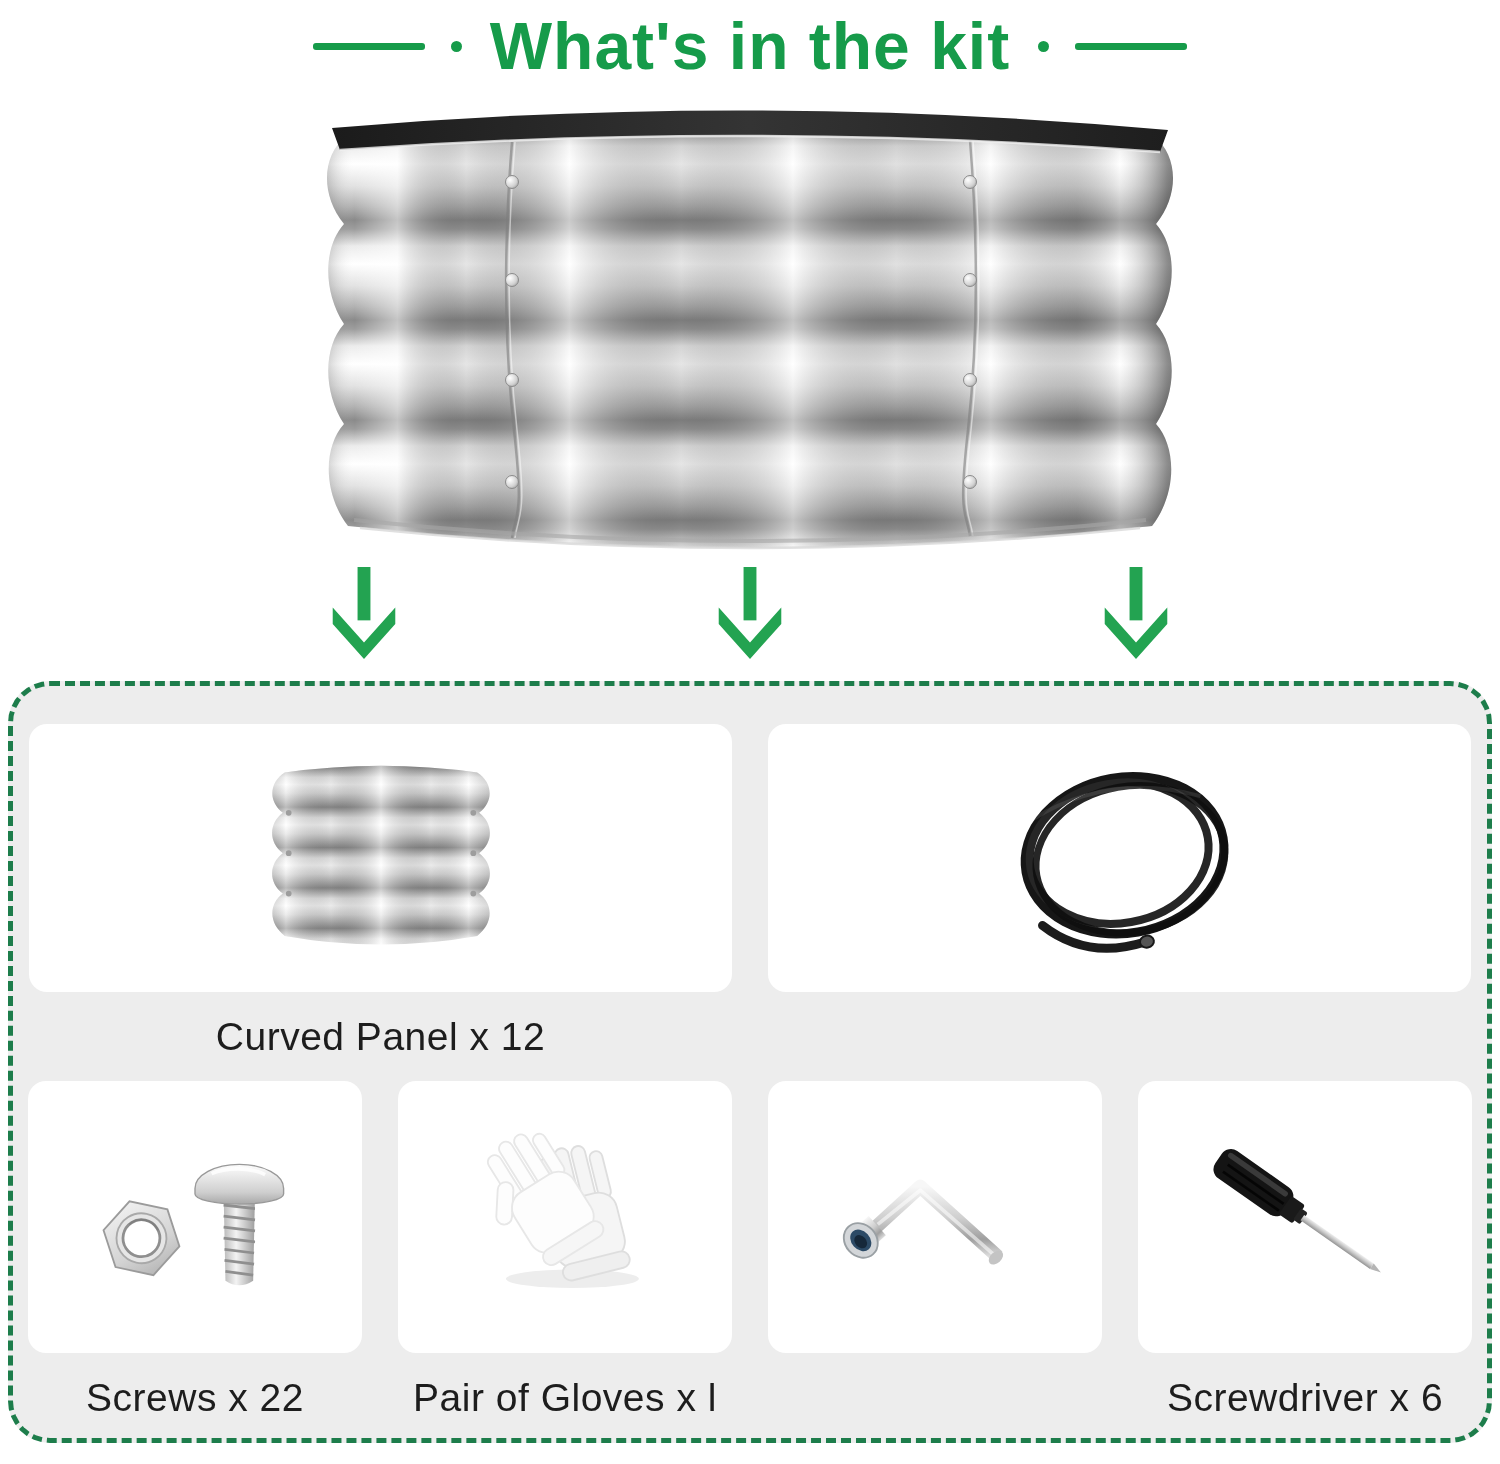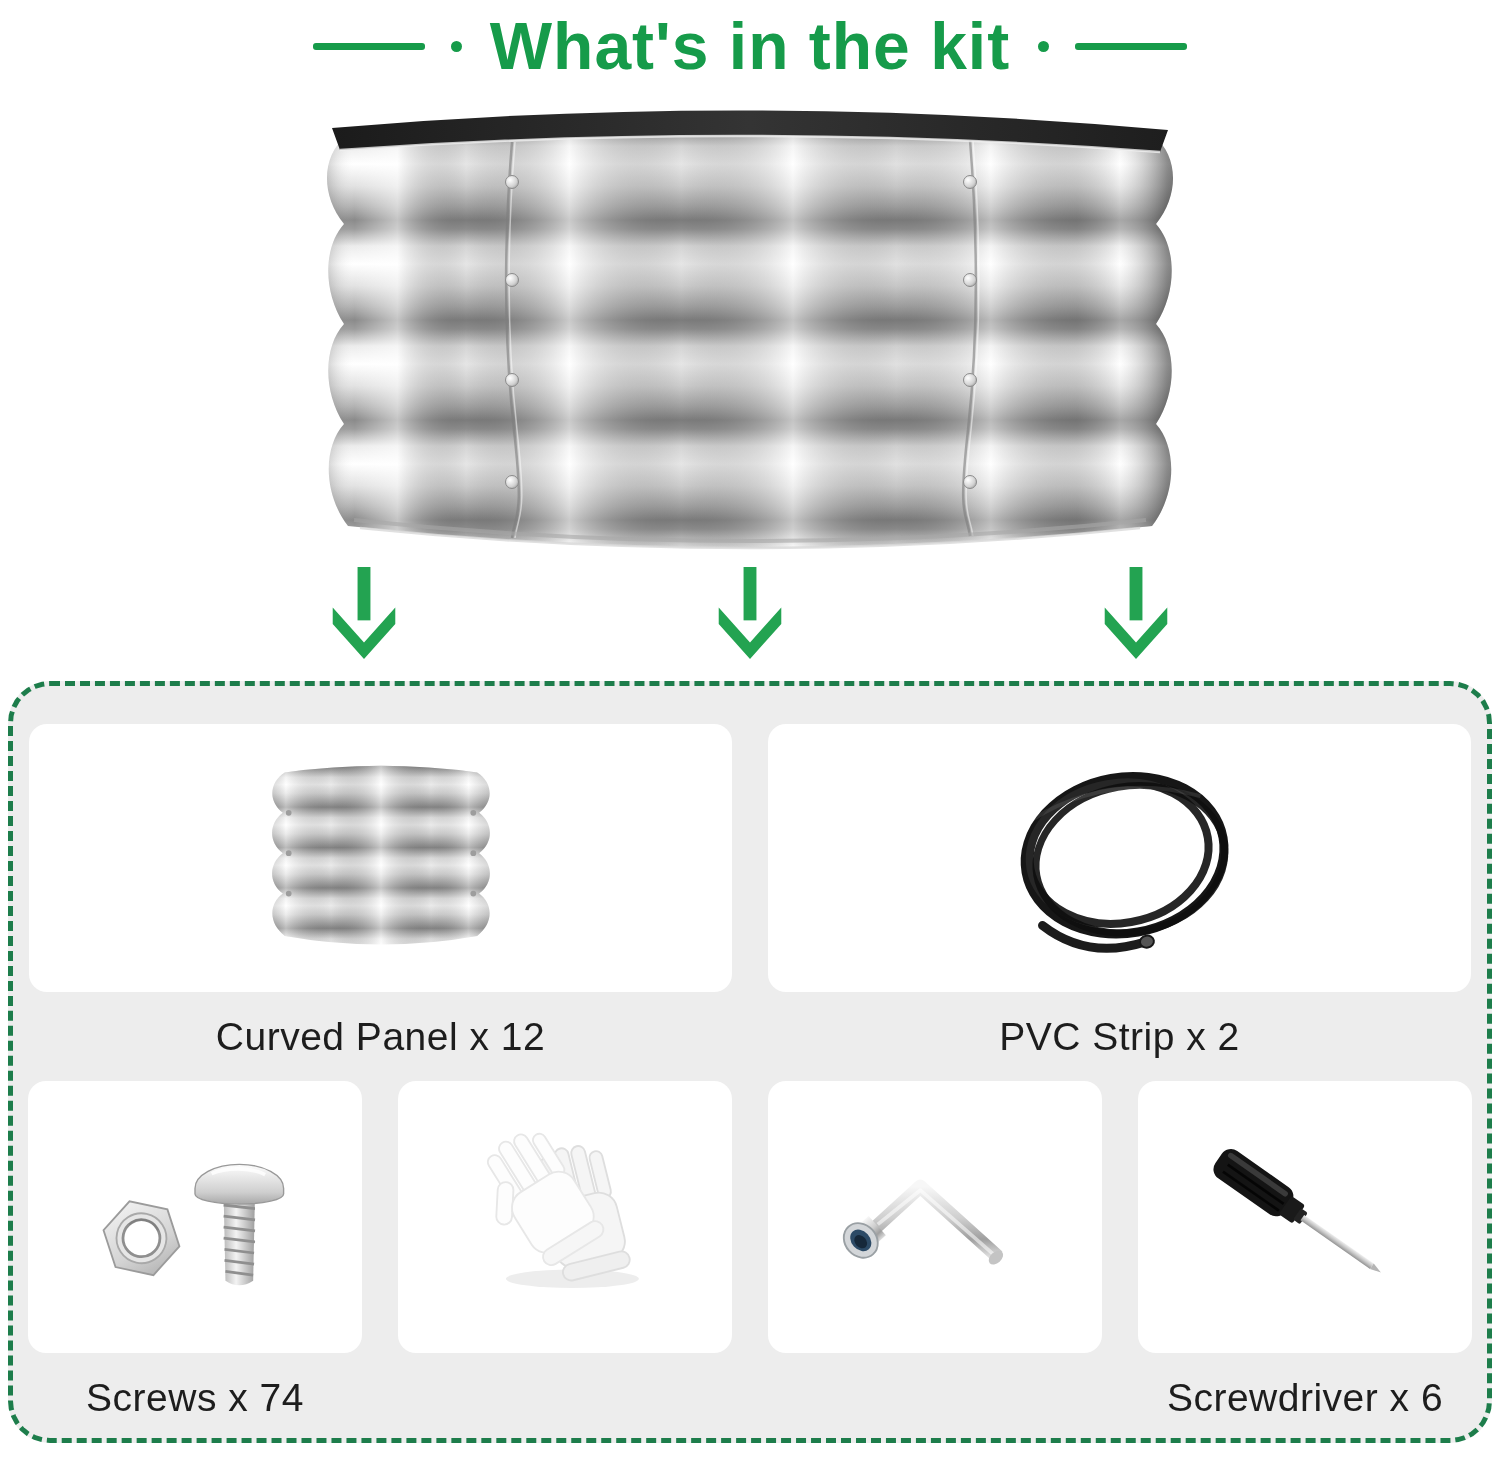--- a/index.html
+++ b/index.html
@@ -241,21 +241,20 @@
           <g transform="rotate(-10 160 105)">
             <ellipse cx="165" cy="103" rx="100" ry="78" fill="none" stroke="#161616" stroke-width="9"></ellipse>
             <ellipse cx="160" cy="100" rx="90" ry="70" fill="none" stroke="#262626" stroke-width="8"></ellipse>
             <ellipse cx="170" cy="108" rx="95" ry="73" fill="none" stroke="#0e0e0e" stroke-width="7" opacity="0.9"></ellipse>
             <path d="M 72,158 Q 110,200 170,192" fill="none" stroke="#1c1c1c" stroke-width="9" stroke-linecap="round"></path>
             <ellipse cx="172" cy="192" rx="7" ry="6" fill="#555555" stroke="#181818" stroke-width="2"></ellipse>
             <path d="M 80,52 Q 165,18 250,58" fill="none" stroke="#ffffff" stroke-width="4" opacity="0.1"></path>
           </g>
         </svg>
       </div>
-      <figcaption>PVC Strip x 2</figcaption>
     </figure>
 
   </div>
 
   <div class="row row-4">
 
     <figure class="item">
       <div class="card">
         <svg viewBox="0 0 260 210" width="240" height="194">
           <defs>
@@ -292,21 +291,21 @@
                 <path d="M -17,66 L 17,70"></path>
               <path d="M -16,78 L 16,82"></path>
                 <path d="M -16,90 L 16,94"></path>
               <path d="M -15,102 L 15,106"></path>
             </g>
             <path d="M -48,12 A 48,26 0 0 1 48,12 L 48,18 A 48,11 0 0 1 -48,18 Z" fill="url(#headG)" stroke="#999999" stroke-width="1.5"></path>
             <path d="M -30,-4 A 40,18 0 0 1 28,-3" fill="none" stroke="#ffffff" stroke-width="4" opacity="0.8"></path>
           </g>
         </svg>
       </div>
-      <figcaption>Screws x 74</figcaption>
+      <figcaption>Screws x 22</figcaption>
     </figure>
 
     <figure class="item">
       <div class="card">
         <svg viewBox="0 0 260 210" width="240" height="194">
           <ellipse cx="138" cy="172" rx="72" ry="10" fill="#ededed"></ellipse>
 
           <g transform="translate(155,118) rotate(-14)" fill="#f5f5f5" stroke="#dedede" stroke-width="2">
             <rect x="-34" y="-86" width="15" height="58" rx="7.5"></rect>
             <rect x="-16" y="-92" width="15" height="64" rx="7.5"></rect>
@@ -321,20 +320,21 @@
             <rect x="-34" y="-86" width="15" height="58" rx="7.5"></rect>
             <rect x="-16" y="-92" width="15" height="64" rx="7.5"></rect>
             <rect x="2" y="-90" width="15" height="62" rx="7.5"></rect>
             <rect x="20" y="-80" width="14" height="52" rx="7"></rect>
             <rect x="-62" y="-28" width="17" height="46" rx="8.5" transform="rotate(35)"></rect>
             <rect x="-40" y="-36" width="76" height="74" rx="20"></rect>
             <rect x="-38" y="32" width="74" height="18" rx="9" fill="#f6f6f6"></rect>
           </g>
         </svg>
       </div>
+      <figcaption>Pair of Gloves x l</figcaption>
     </figure>
 
     <figure class="item">
       <div class="card">
         <svg viewBox="0 0 260 210" width="240" height="194">
           <defs>
             <linearGradient id="chromeG" x1="0" y1="0" x2="0" y2="1">
               <stop offset="0" stop-color="#f7f7f7"></stop>
               <stop offset="0.45" stop-color="#cfcfcf"></stop>
               <stop offset="0.75" stop-color="#9f9f9f"></stop>

